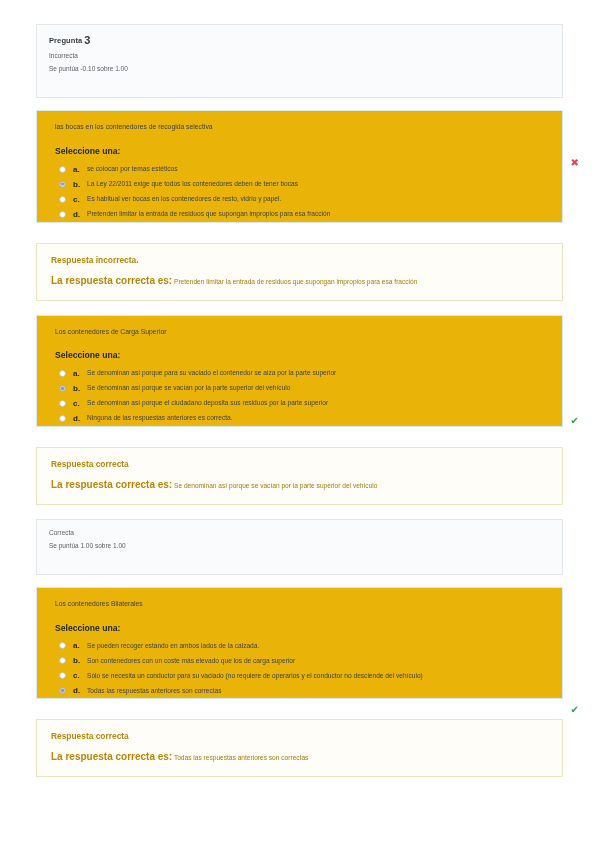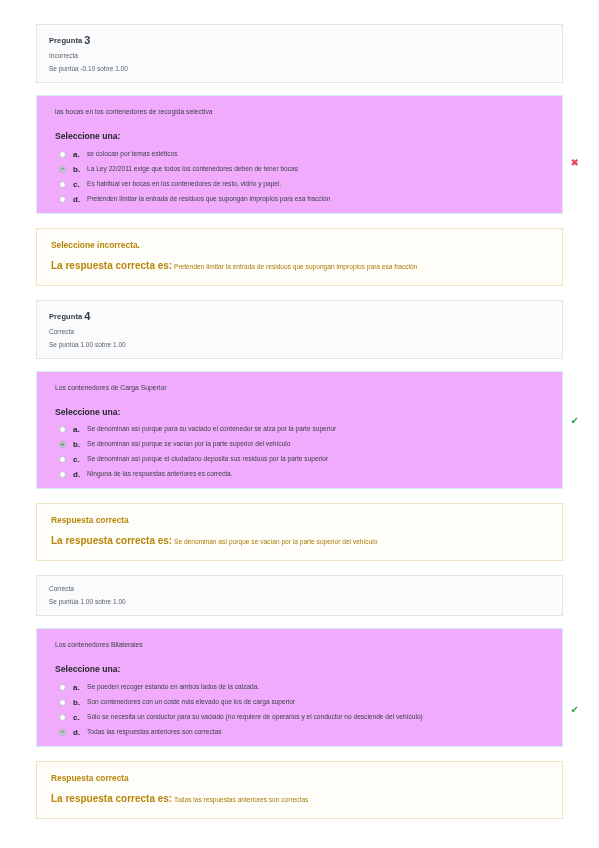--- a/index.html
+++ b/index.html
@@ -22,21 +22,21 @@
     position: relative;
     box-sizing: border-box;
     padding: 24px 36px 0 36px;
   }
 
   
   .qinfo {
     border: 1px solid #e3e6e8;
     background: #fafbfc;
     box-sizing: border-box;
-    padding: 9px 12px 10px 12px;
+    padding: 9px 12px 25px 12px;
     margin-bottom: 12px;
   }
   .qinfo-title {
     font-size: 7.5px;
     font-weight: bold;
     color: #343a40;
     letter-spacing: .1px;
     margin: 0 0 6px 0;
     line-height: 1.1;
   }
@@ -55,24 +55,24 @@
   .qinfo-grade {
     font-size: 6.5px;
     color: #5a6168;
     margin: 0;
     line-height: 1.1;
   }
 
   
   .qbox {
     border: 1px solid #d6ecf5;
-    background: #f0abfc;
-    box-sizing: border-box;
-    padding: 12px 14px 6px 14px;
-    margin-bottom: 14px;
+    background: #eab308;
+    box-sizing: border-box;
+    padding: 12px 14px 0 14px;
+    margin-bottom: 20px;
     position: relative;
   }
   .qtext {
     font-size: 6.8px;
     color: #3d4449;
     line-height: 1.3;
     margin: 0 0 14px 4px;
   }
   .answer-label {
     font-size: 8.6px;
@@ -197,27 +197,22 @@
             <span class="opt-text">Es habitual ver bocas en los contenedores de resto, vidrio y papel.</span>
           </li>
           <li class="opt">
             <span class="radio"></span>
             <span class="opt-letter">d.</span>
             <span class="opt-text">Pretenden limitar la entrada de residuos que supongan impropios para esa fracción</span>
           </li>
         </ul>
       </div>
       <div class="feedback">
-        <div class="fb-head">Seleccione incorrecta.</div>
+        <div class="fb-head">Respuesta incorrecta.</div>
         <div class="fb-body"><span class="fb-strong">La respuesta correcta es:</span> <span>Pretenden limitar la entrada de residuos que supongan impropios para esa fracción</span></div>
-      </div>
-      <div class="qinfo">
-        <div class="qinfo-title"><span>Pregunta</span><span class="qnum">4</span></div>
-        <div class="qinfo-state">Correcta</div>
-        <div class="qinfo-grade">Se puntúa 1.00 sobre 1.00</div>
       </div>
       <div class="qbox">
         <div class="qtext">Los contenedores de Carga Superior</div>
         <div class="answer-label">Seleccione una:</div>
         <ul class="opts">
           <li class="opt">
             <span class="radio"></span>
             <span class="opt-letter">a.</span>
             <span class="opt-text">Se denominan así porque para su vaciado el contenedor se alza por la parte superior</span>
           </li>

